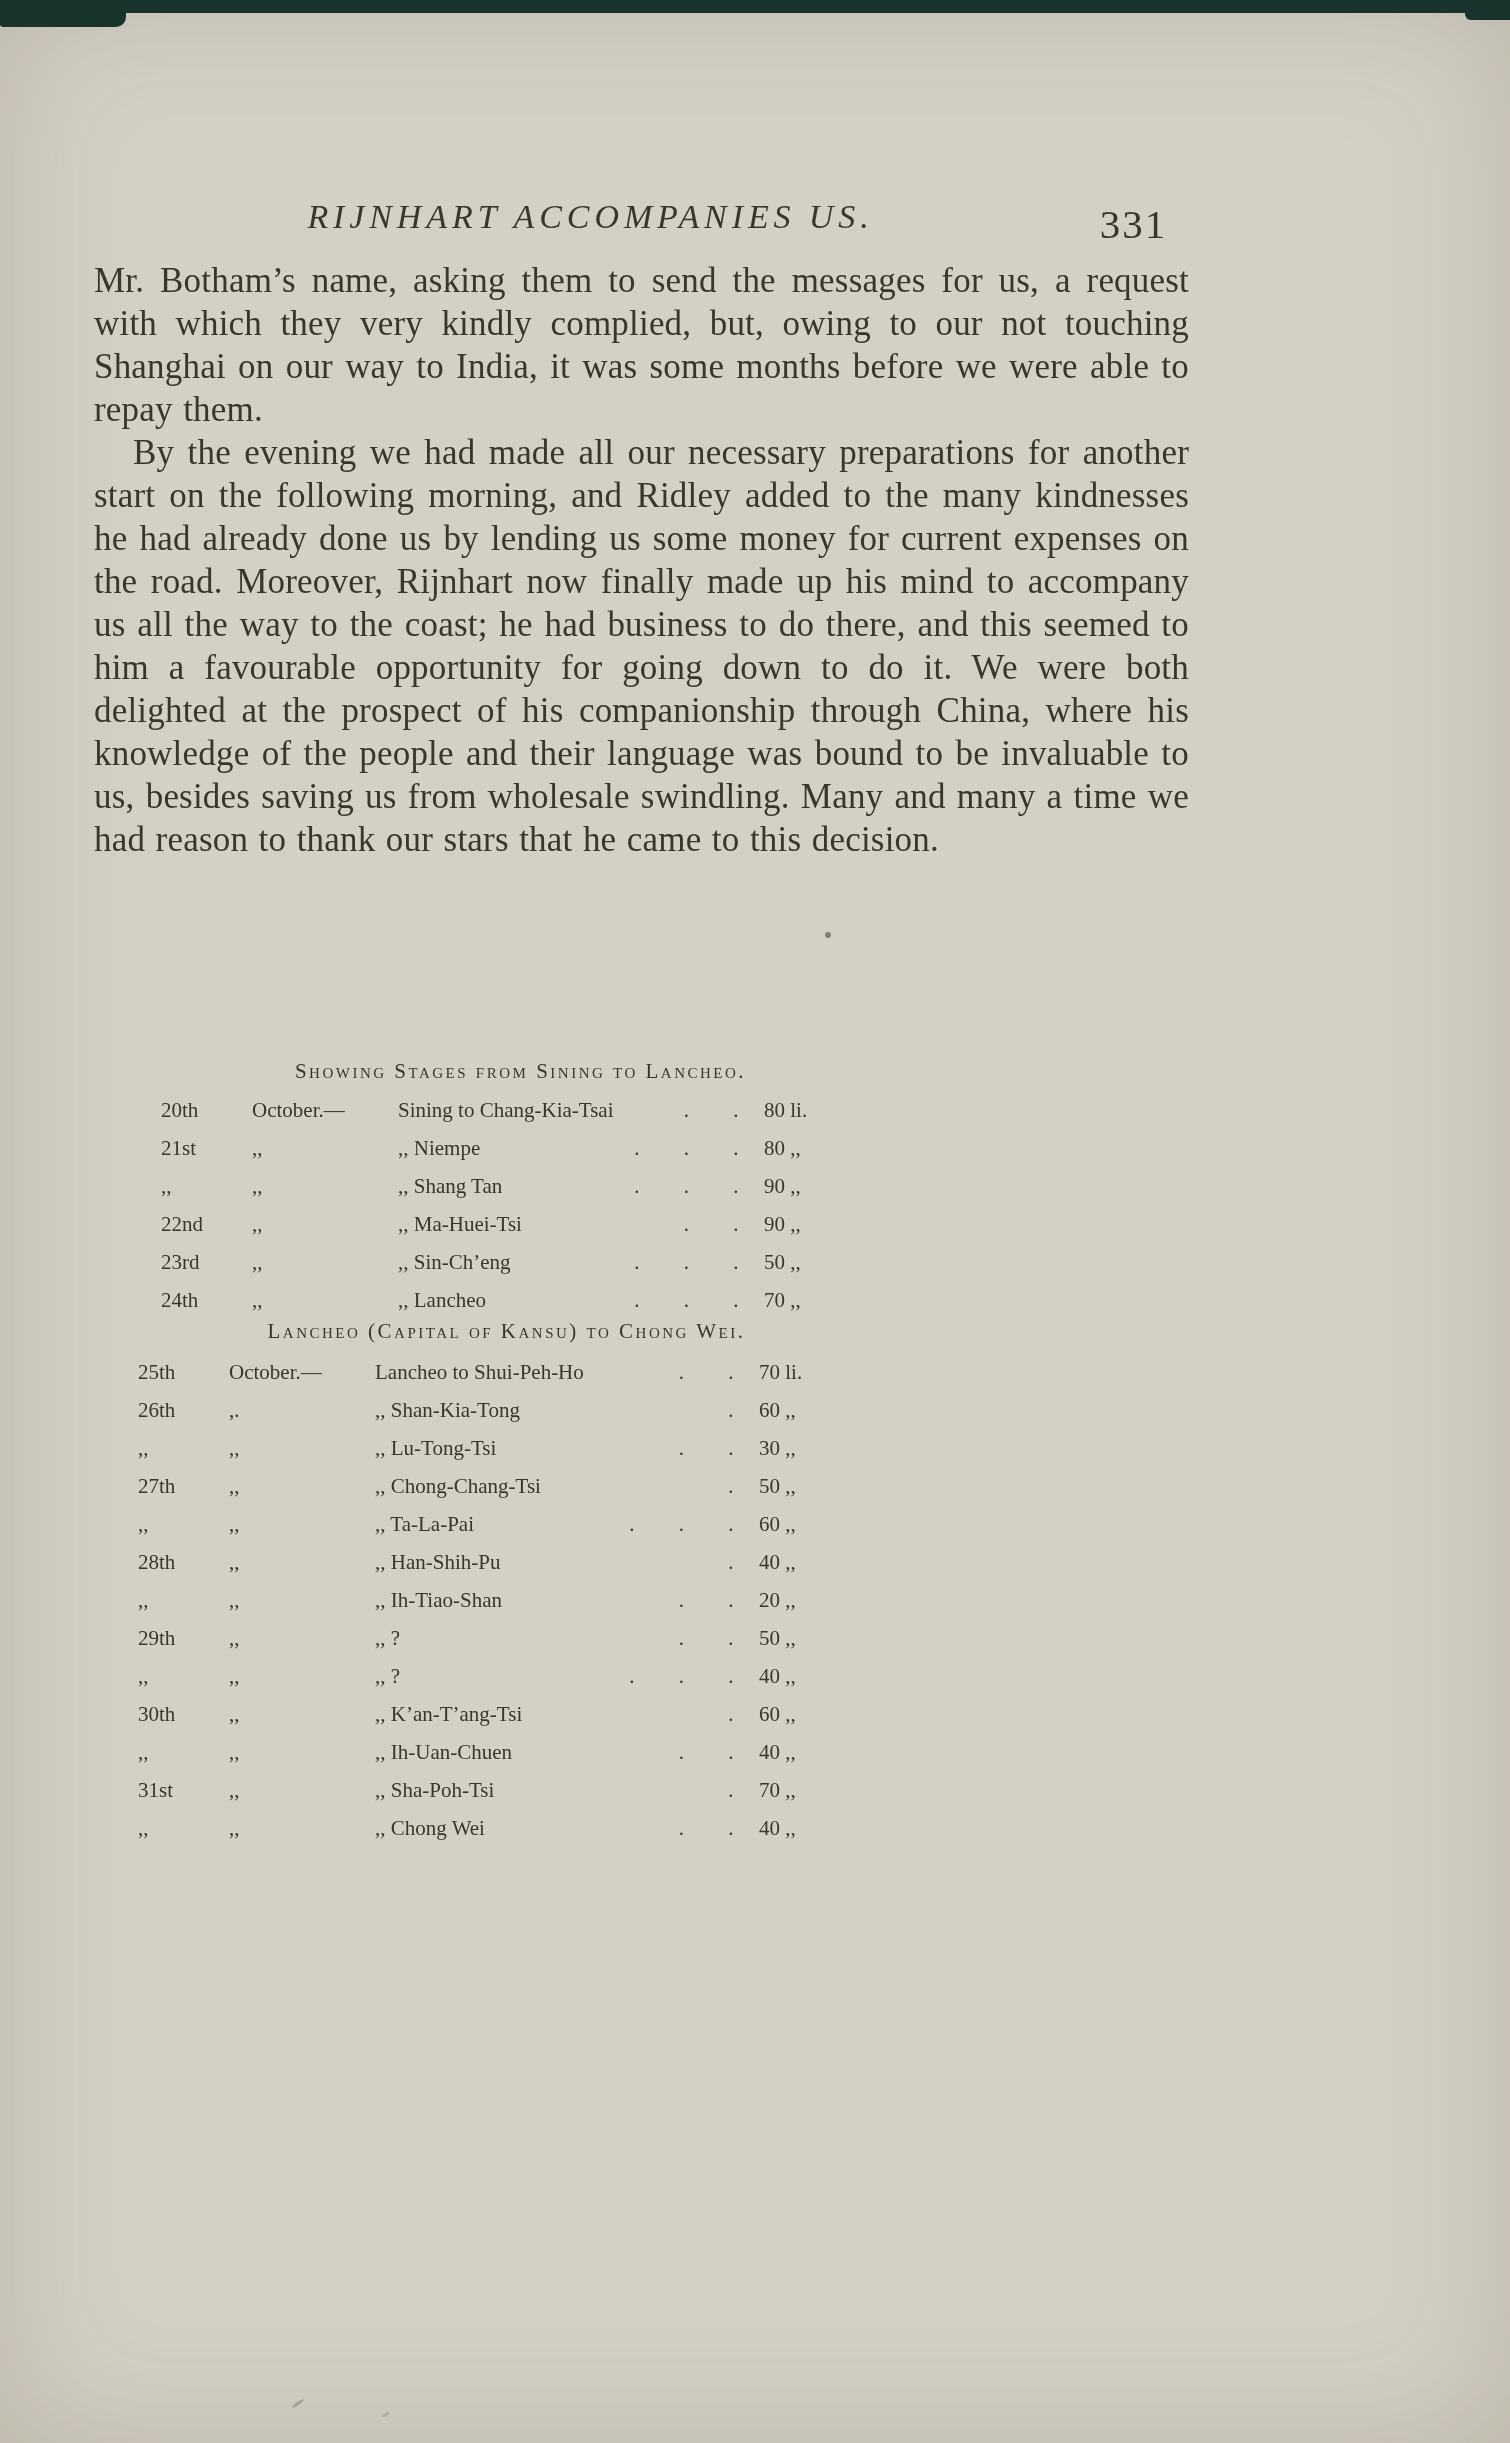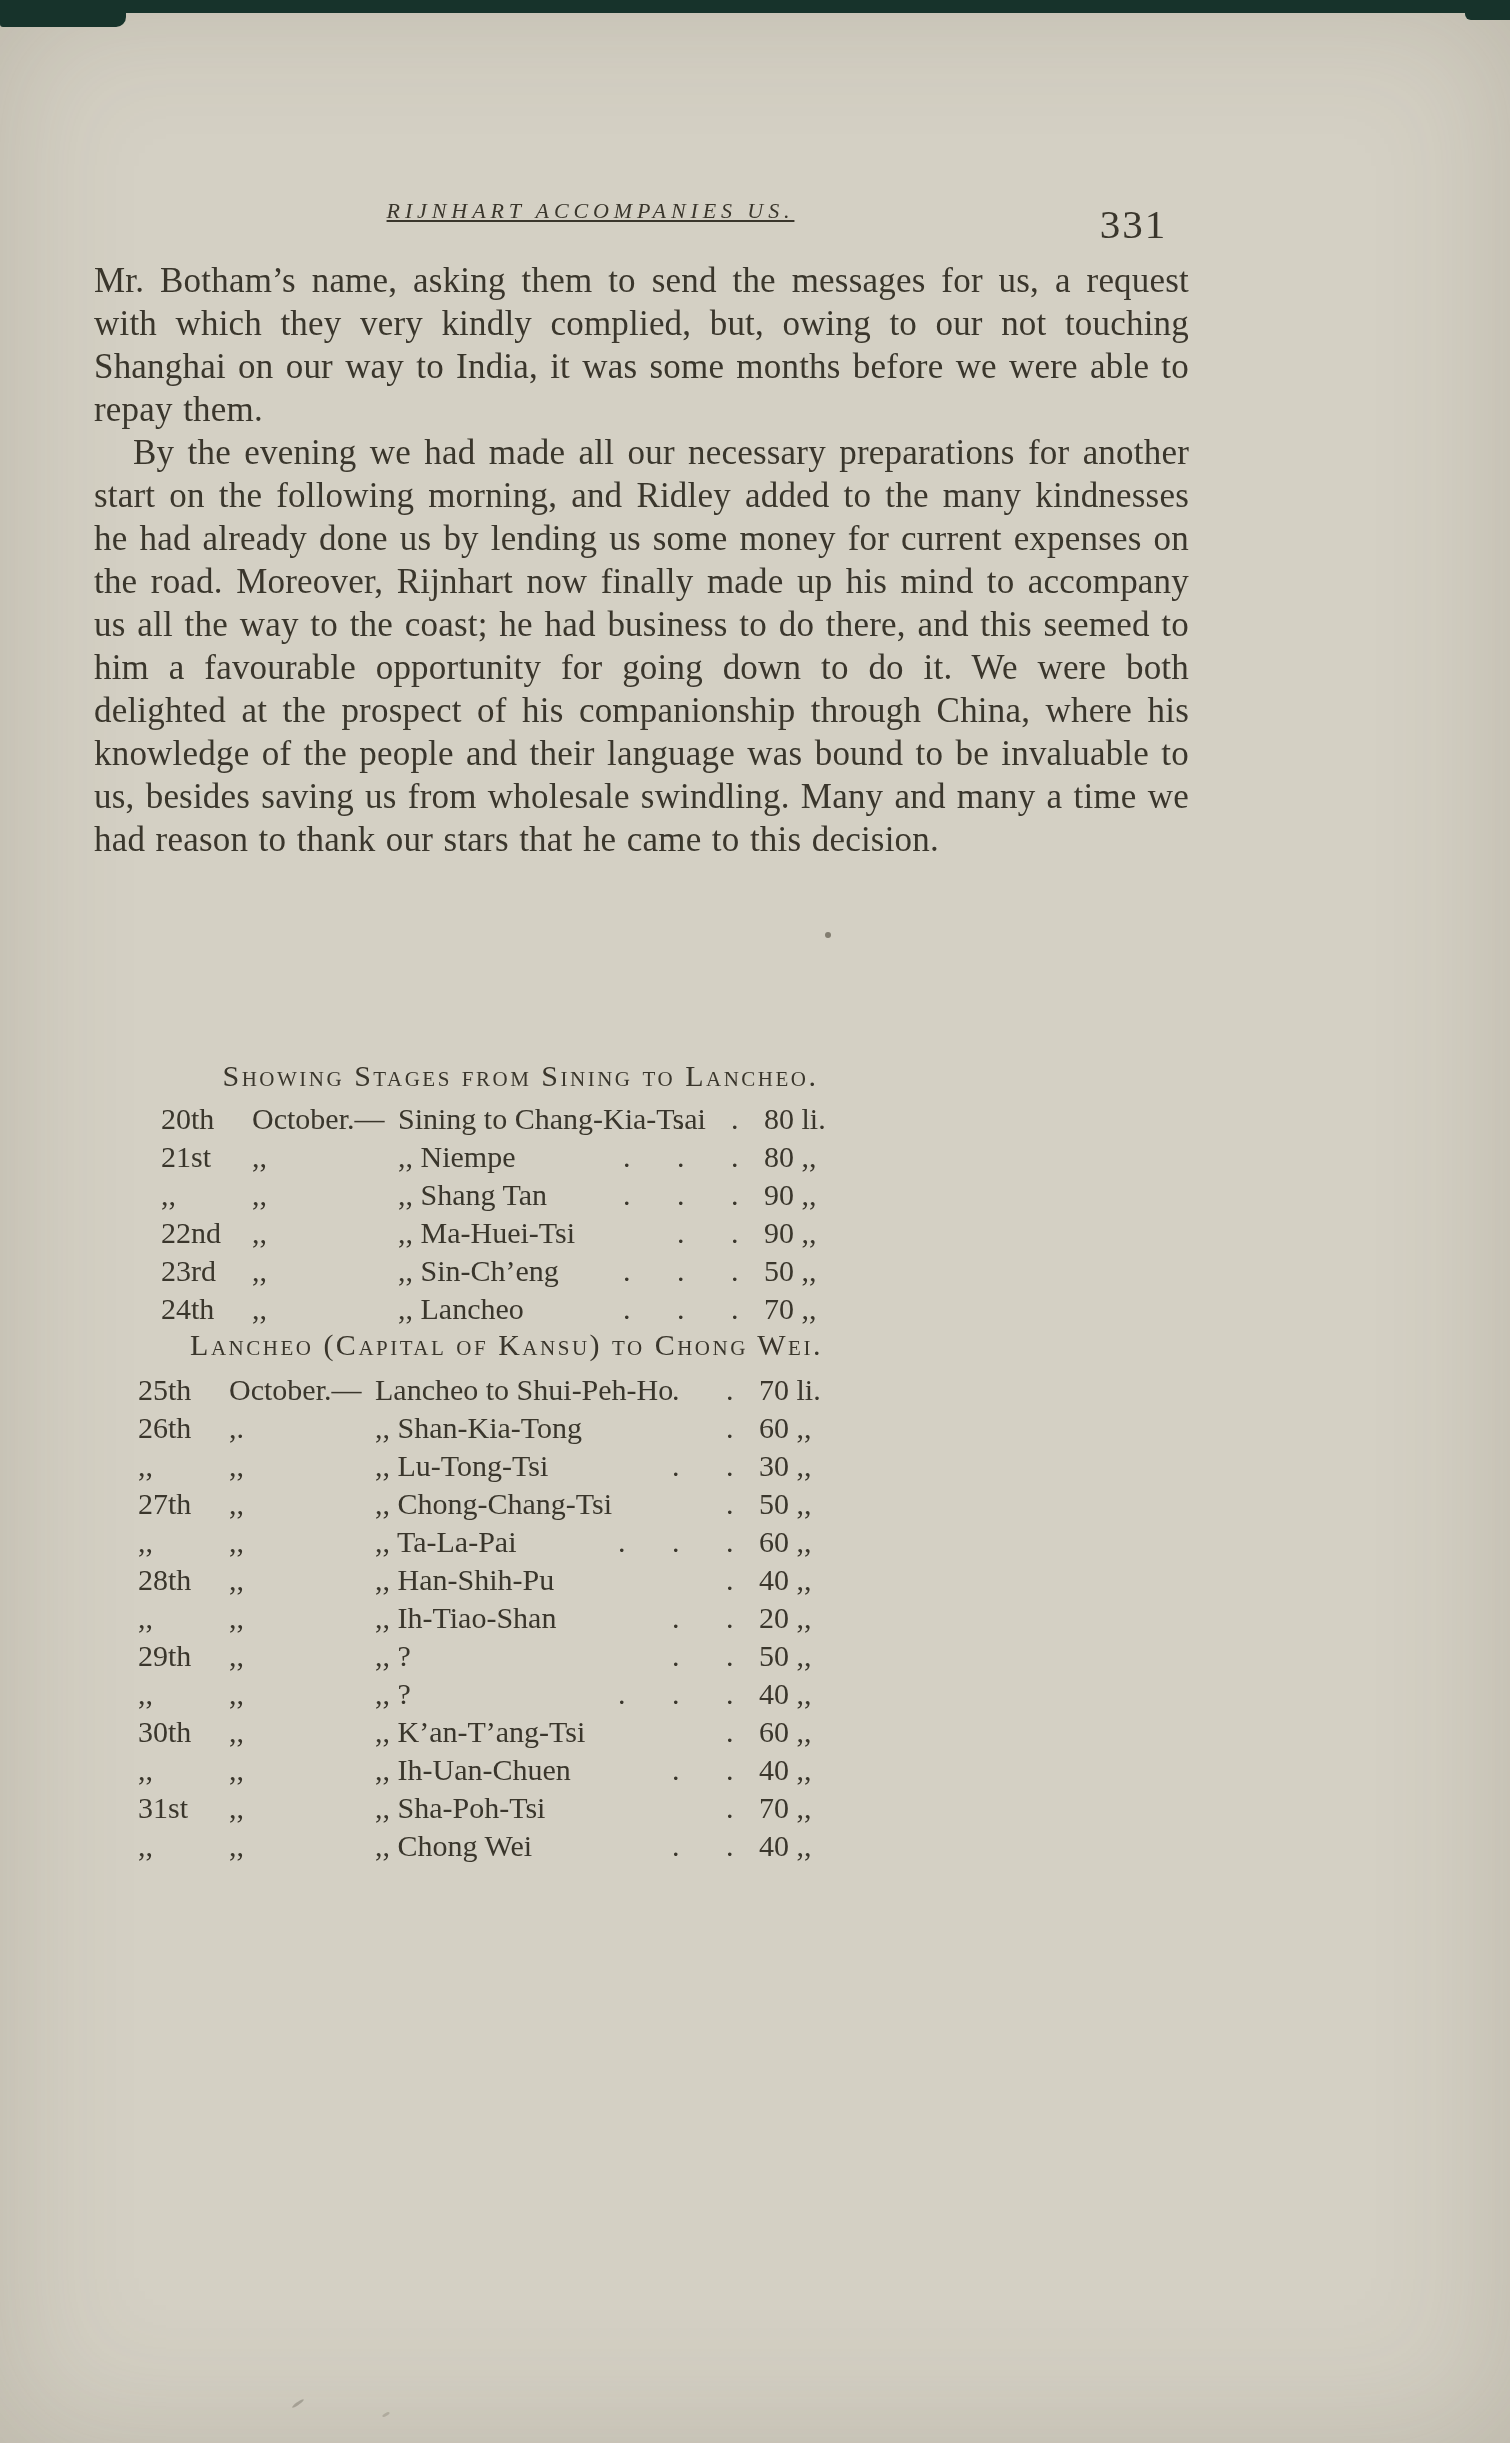--- a/index.html
+++ b/index.html
@@ -20,34 +20,34 @@
   .speck { position:absolute; background:rgba(62,56,44,.55); border-radius:50%; }
   .speck.s1 { left:825px; top:932px; width:5.9px; height:5.9px; }
   .speck.s2 { left:291px; top:2402px; width:13.8px; height:3px; transform:rotate(-35deg); opacity:.5; }
   .speck.s3 { left:382px; top:2413px; width:7.9px;  height:3px; transform:rotate(-30deg); opacity:.35; }
 
   .content { position:absolute; left:94px; top:0; width:1095px; }
 
   .running-head { position:relative; margin-top:198px; height:47px; }
   .head-title {
     position:absolute; left:calc(50% - 51px); transform:translateX(-50%);
-    font-style:italic; font-size:22px; letter-spacing:4.9px; white-space:nowrap;text-decoration:underline;
+    font-style:italic; font-size:34px; letter-spacing:4.9px; white-space:nowrap;
   }
   .page-number { position:absolute; right:21.7px; top:2px; font-size:41px; letter-spacing:2px; }
 
   .body-par {
     margin:0; text-align:justify;
     font-size:35px; line-height:43px;
     letter-spacing:0.2px; word-spacing:1.5px;
   }
   .body-par.first { margin-top:14px; }
   .body-par.indented { text-indent:39px; }
 
   
-  .tables { position:absolute; left:94px; top:1059px; width:1095px; font-size:30px; }
+  .tables { position:absolute; left:94px; top:1059px; width:1095px; font-size:21px; }
   .itin { margin:0; }
   .itin-heading {
     font-variant:small-caps; letter-spacing:2.5px;
     text-align:center; margin-bottom:6.9px; white-space:nowrap;
   }
   .itin1 { width:719px; margin-left:67px; }
   .itin2 { width:737px; margin-left:44px; }
   .itin2 .itin-heading { margin-bottom:8.9px; }
   .itin-row { display:flex; line-height:38px; white-space:nowrap; }
   .c-day   { width:91px;  flex:none; }

